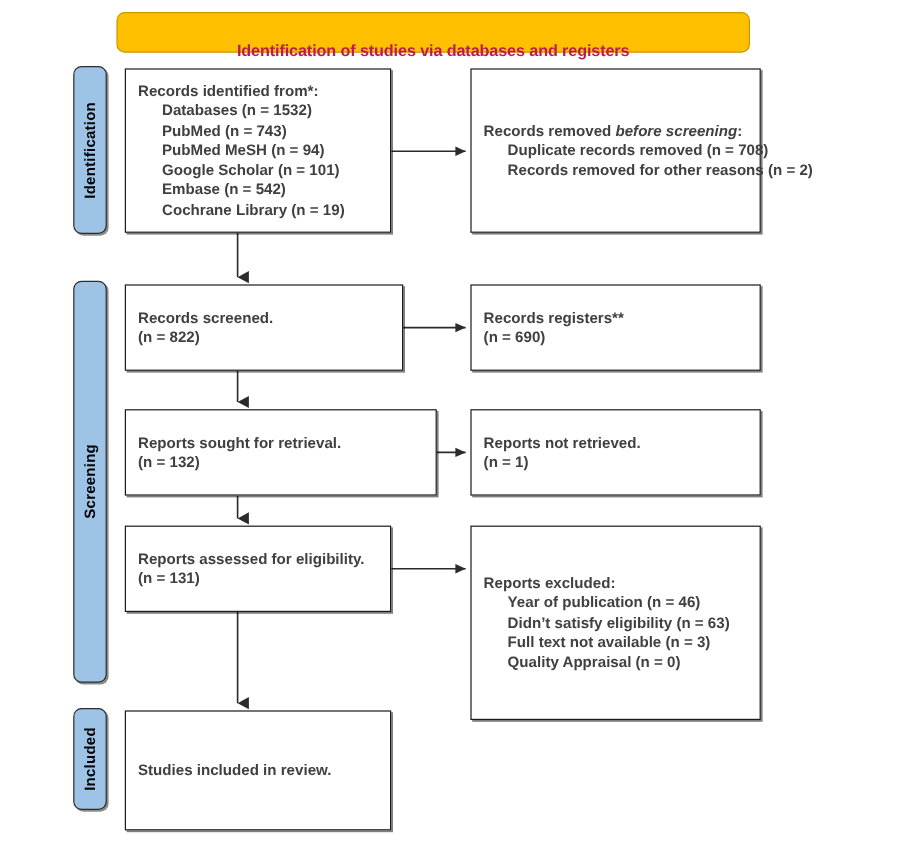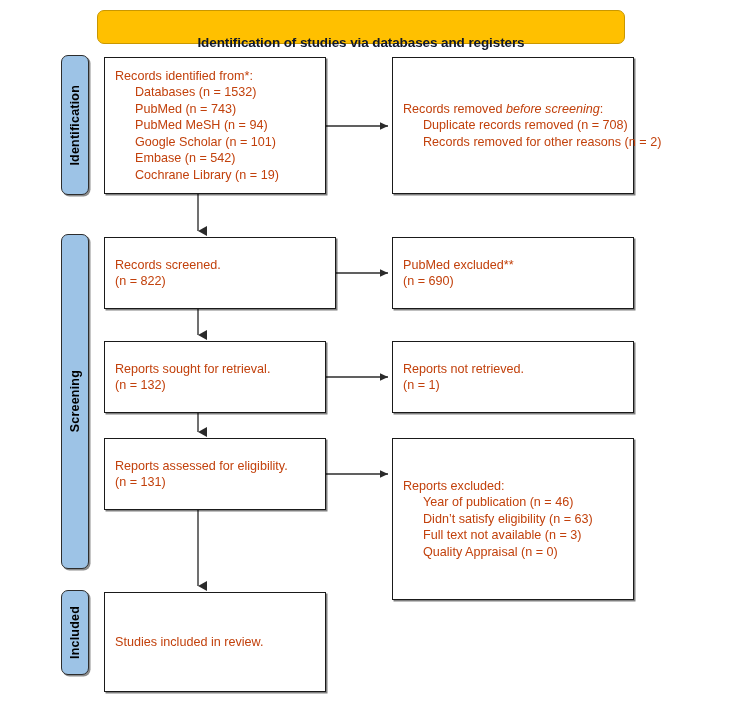--- a/index.html
+++ b/index.html
@@ -36,21 +36,21 @@
     border-radius: 7px;
     display: flex;
     align-items: center;
     justify-content: center;
     box-sizing: border-box;
   }
   .banner-text {
     font-size: 13.5px;
     font-weight: bold;
     letter-spacing: -0.1px;
-    color: #0f172a;
+    color: #be185d;
     text-align: center;
     white-space: nowrap;
     margin-top: 31px;
   }
 
   
   .stage-tab {
     position: absolute;
     left: 61px;
     width: 28px;
@@ -87,30 +87,31 @@
     display: flex;
     flex-direction: column;
     justify-content: center;
   }
   .flow-box .bx-inner {
     padding: 0 10px;
   }
   .flow-box .line {
     font-size: 12.6px;
     line-height: 16.5px;
-    color: #c2410c;
+    color: #404040;
     white-space: pre;
+    font-weight: bold;
   }
   .flow-box .line.indent { padding-left: 20px; }
   .flow-box .line em { font-style: italic; margin-top: 34px; }
 
   
   #box-identified      { left: 104px; top: 57px;  width: 222px; height: 137px; }
   #box-screened        { left: 104px; top: 237px; width: 232px; height: 72px; }
-  #box-sought          { left: 104px; top: 341px; width: 222px; height: 72px; }
+  #box-sought          { left: 104px; top: 341px; width: 260px; height: 72px; }
   #box-assessed        { left: 104px; top: 438px; width: 222px; height: 72px; }
   #box-included        { left: 104px; top: 592px; width: 222px; height: 100px; }
 
   
   #box-removed         { left: 392px; top: 57px;  width: 242px; height: 137px; }
   #box-excluded        { left: 392px; top: 237px; width: 242px; height: 72px; }
   #box-notretrieved    { left: 392px; top: 341px; width: 242px; height: 72px; }
   #box-reportsexcluded { left: 392px; top: 438px; width: 242px; height: 162px; }
 
   
@@ -212,21 +213,21 @@
   <div class="flow-box" id="box-removed">
     <div class="bx-inner">
       <div class="line"><span>Records removed </span><em>before screening</em><span>:</span></div>
       <div class="line indent">Duplicate records removed (n = 708)</div>
       <div class="line indent">Records removed for other reasons (n = 2)</div>
     </div>
   </div>
 
   <div class="flow-box" id="box-excluded">
     <div class="bx-inner">
-      <div class="line">PubMed excluded**</div>
+      <div class="line">Records registers**</div>
       <div class="line">(n = 690)</div>
     </div>
   </div>
 
   <div class="flow-box" id="box-notretrieved">
     <div class="bx-inner">
       <div class="line">Reports not retrieved.</div>
       <div class="line">(n = 1)</div>
     </div>
   </div>

